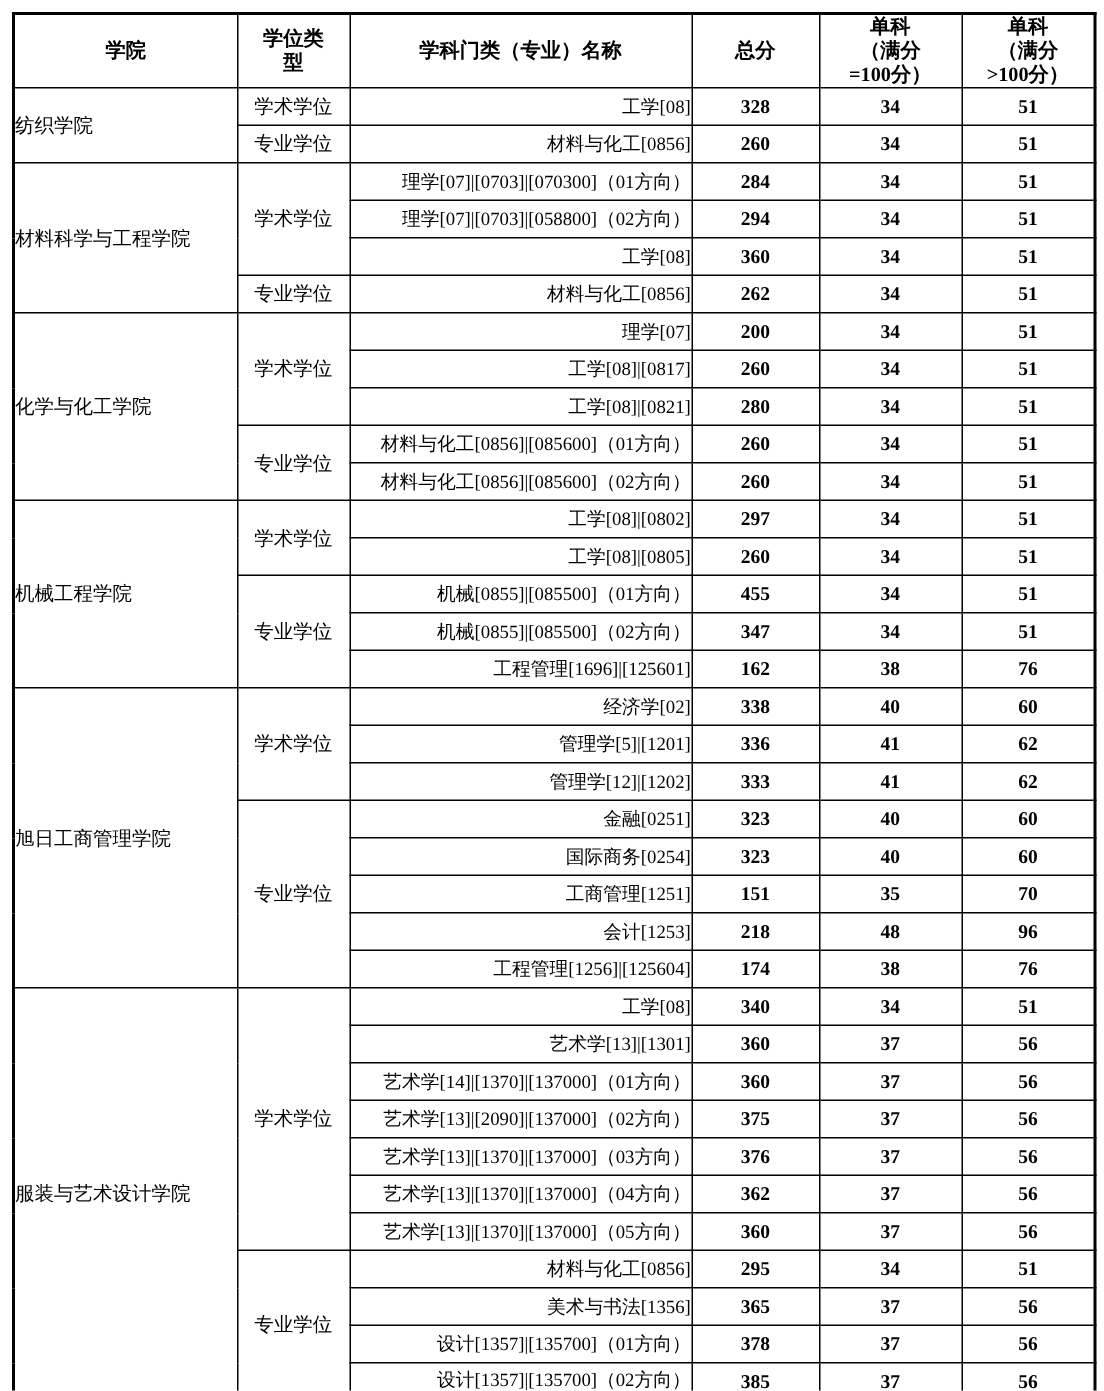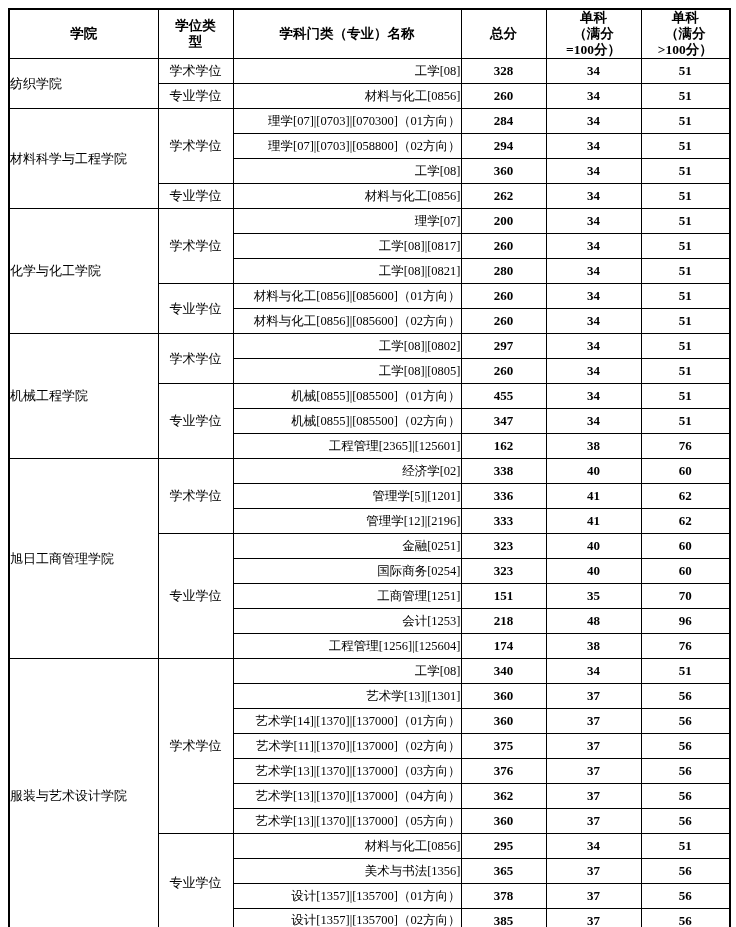--- a/index.html
+++ b/index.html
@@ -193,41 +193,41 @@
           <td class="cell-num">34</td>
           <td class="cell-num">51</td>
         </tr>
         <tr>
           <td class="cell-major">机械[0855]|[085500]（02方向）</td>
           <td class="cell-num">347</td>
           <td class="cell-num">34</td>
           <td class="cell-num">51</td>
         </tr>
         <tr>
-          <td class="cell-major">工程管理[2365]|[125601]</td>
+          <td class="cell-major">工程管理[1696]|[125601]</td>
           <td class="cell-num">162</td>
           <td class="cell-num">38</td>
           <td class="cell-num">76</td>
         </tr>
         <tr>
           <td rowspan="8" class="cell-college">旭日工商管理学院</td>
           <td rowspan="3" class="cell-degree">学术学位</td>
           <td class="cell-major">经济学[02]</td>
           <td class="cell-num">338</td>
           <td class="cell-num">40</td>
           <td class="cell-num">60</td>
         </tr>
         <tr>
           <td class="cell-major">管理学[5]|[1201]</td>
           <td class="cell-num">336</td>
           <td class="cell-num">41</td>
           <td class="cell-num">62</td>
         </tr>
         <tr>
-          <td class="cell-major">管理学[12]|[2196]</td>
+          <td class="cell-major">管理学[12]|[1202]</td>
           <td class="cell-num">333</td>
           <td class="cell-num">41</td>
           <td class="cell-num">62</td>
         </tr>
         <tr>
           <td rowspan="5" class="cell-degree">专业学位</td>
           <td class="cell-major">金融[0251]</td>
           <td class="cell-num">323</td>
           <td class="cell-num">40</td>
           <td class="cell-num">60</td>
@@ -270,21 +270,21 @@
           <td class="cell-num">37</td>
           <td class="cell-num">56</td>
         </tr>
         <tr>
           <td class="cell-major">艺术学[14]|[1370]|[137000]（01方向）</td>
           <td class="cell-num">360</td>
           <td class="cell-num">37</td>
           <td class="cell-num">56</td>
         </tr>
         <tr>
-          <td class="cell-major">艺术学[11]|[1370]|[137000]（02方向）</td>
+          <td class="cell-major">艺术学[13]|[2090]|[137000]（02方向）</td>
           <td class="cell-num">375</td>
           <td class="cell-num">37</td>
           <td class="cell-num">56</td>
         </tr>
         <tr>
           <td class="cell-major">艺术学[13]|[1370]|[137000]（03方向）</td>
           <td class="cell-num">376</td>
           <td class="cell-num">37</td>
           <td class="cell-num">56</td>
         </tr>

